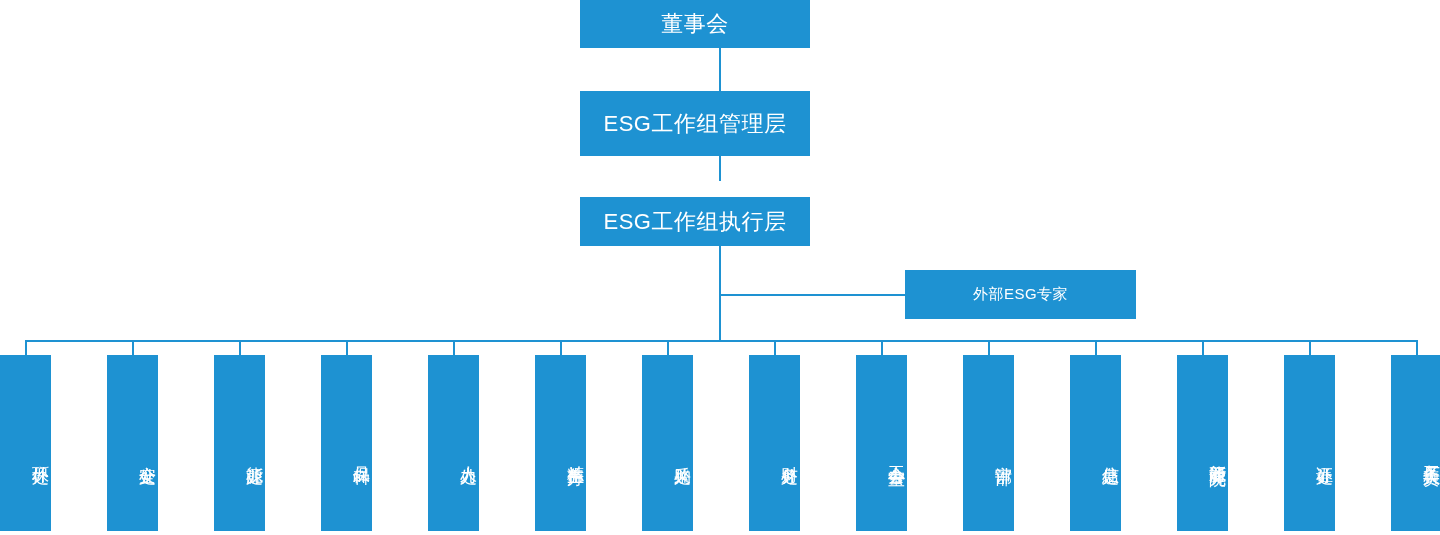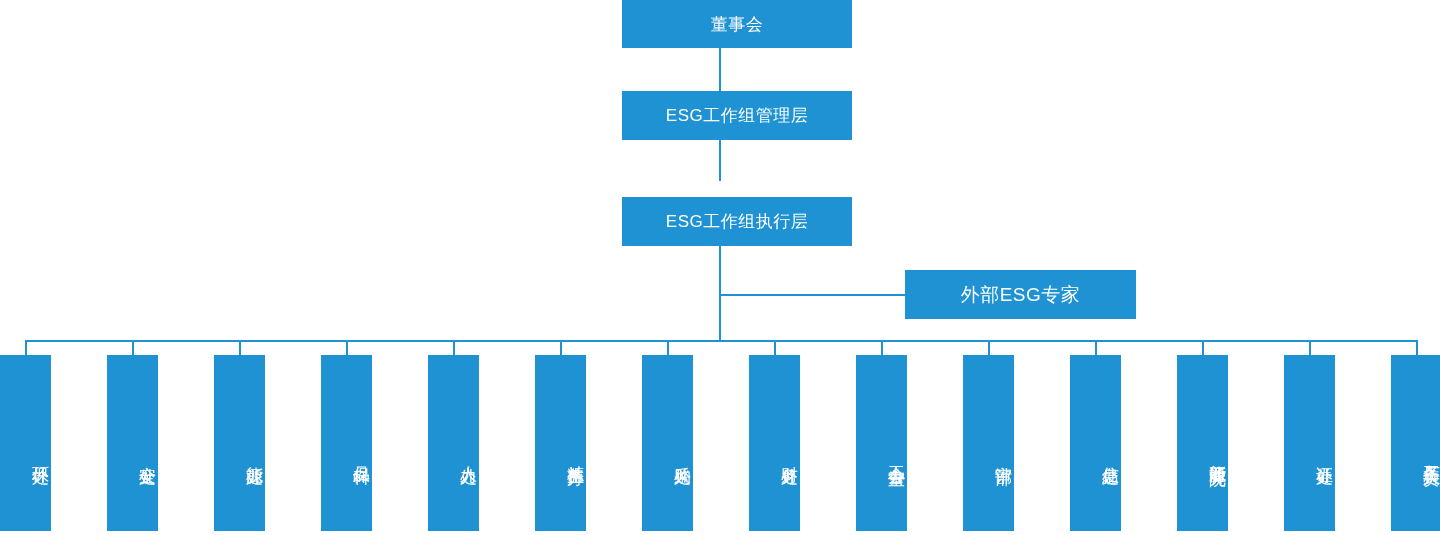--- a/index.html
+++ b/index.html
@@ -25,37 +25,37 @@
     color: #ffffff;
     box-sizing: border-box;
     display: flex;
     align-items: center;
     justify-content: center;
     text-align: center;
   }
 
   
   .node-top {
-    left: 622px;
+    left: 580px;
     width: 230px;
     height: 48px;
-    font-size: 17px;
+    font-size: 22px;
     letter-spacing: 0.5px;
   }
   #node-board      { top: 0px; }
-  #node-mgmt       { top: 91px; height: 49px; }
+  #node-mgmt       { top: 91px; height: 65px; }
   #node-exec       { top: 181px; height: 49px; margin-top: 16px; }
 
   
   #node-expert {
     left: 905px;
     top: 270px;
     width: 231px;
     height: 49px;
-    font-size: 19px;
+    font-size: 15px;
     letter-spacing: 0.5px;
   }
 
   
   .node-dept {
     top: 355px;
     width: 51px;
     height: 176px;
     writing-mode: vertical-rl;
     text-orientation: upright;

